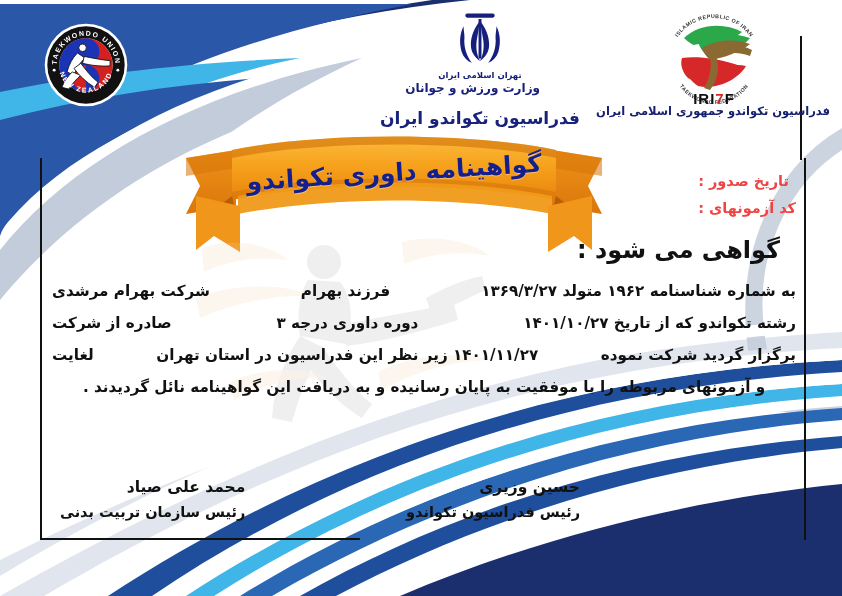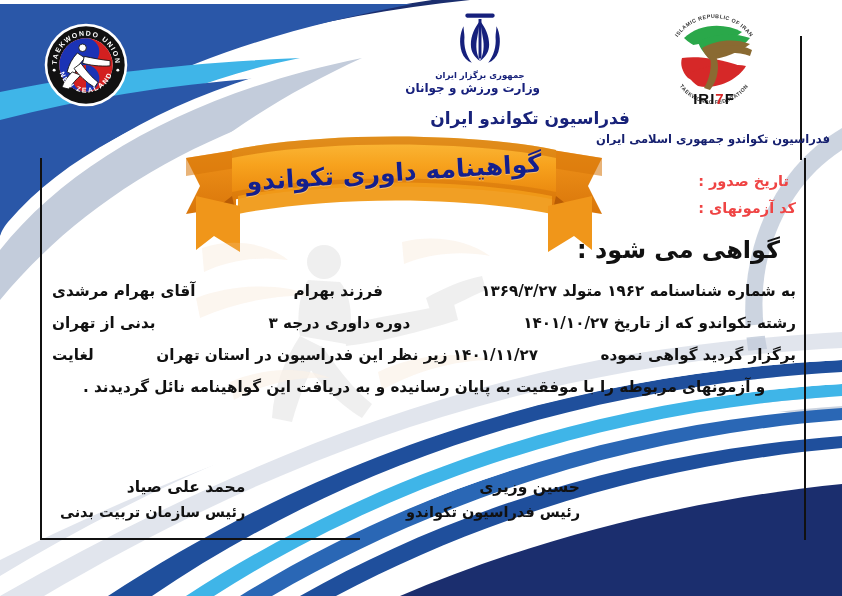--- a/index.html
+++ b/index.html
@@ -51,28 +51,28 @@
     font-size:8.5px;color:#18227a;margin-top:-2px;
     font-family:"DejaVu Sans",sans-serif;font-weight:bold;
     letter-spacing:-.2px;
   }
   .iran-sub2{
     font-size:12px;color:#17207c;font-weight:bold;margin-top:1px;
     white-space:nowrap;
   }
   .iran-sub3{
     position:absolute;left:330px;top:108px;width:300px;
-    text-align:right;font-size:17px;color:#18227a;font-weight:bold;
+    text-align:center;font-size:17px;color:#18227a;font-weight:bold;
     white-space:nowrap;
   }
   .logo-iritf{
     position:absolute;left:648px;top:4px;width:132px;height:112px;text-align:center;
   }
   .iritf-sub{
-    position:absolute;left:598px;top:132px;width:232px;
+    position:absolute;left:598px;top:104px;width:232px;
     text-align:center;font-size:11.5px;color:#16206f;font-weight:bold;
     white-space:nowrap;
   }
   .ribbon-text{
     position:absolute;left:184px;top:142px;width:420px;height:60px;
     display:flex;align-items:center;justify-content:center;
     font-size:25px;font-weight:bold;color:#141f8c;
     transform:rotate(-3.6deg);
     text-shadow:0 1px 0 rgba(255,255,255,.35);
     letter-spacing:.5px;
@@ -247,21 +247,21 @@
     <svg class="emblem" viewBox="0 0 80 70" width="74" height="64">
       <g fill="#16207c">
         <rect x="24" y="6" width="32" height="4.6" rx="2"></rect>
         <path d="M38.4,12 L41.6,12 L41.6,54 C41.6,56 38.4,56 38.4,54 Z"></path>
         <path d="M40,14 C46,22 50,30 50,40 C50,48 46,54 40,58 C44,50 45,42 43,32 C42,26 41,20 40,14 Z"></path>
         <path d="M40,14 C34,22 30,30 30,40 C30,48 34,54 40,58 C36,50 35,42 37,32 C38,26 39,20 40,14 Z"></path>
         <path d="M22,20 C18,28 17,38 20,48 C22,54 26,58 31,60 C25,52 22,42 23,32 C23,28 22,24 22,20 Z"></path>
         <path d="M58,20 C62,28 63,38 60,48 C58,54 54,58 49,60 C55,52 58,42 57,32 C57,28 58,24 58,20 Z"></path>
       </g>
     </svg>
-    <div class="iran-sub1">جمهوری برگزار ایران</div>
+    <div class="iran-sub1">تهران اسلامی ایران</div>
     <div class="iran-sub2">وزارت ورزش و جوانان</div>
   </div>
   <div class="iran-sub3">فدراسیون تکواندو ایران</div>
 
   <div class="logo-iritf">
     <svg viewBox="0 0 120 104" width="120" height="104">
       <defs>
         <path id="iritfArc" d="M16,58 A44,44 0 0 1 104,58"></path>
         <path id="iritfArcB" d="M18,58 A42,42 0 0 0 102,58"></path>
       </defs>
@@ -293,29 +293,29 @@
     <div>تاریخ صدور :</div>
     <div>کد آزمونهای :</div>
   </div>
 
   <div class="headline">گواهی می شود :</div>
 
   <div class="body-lines">
     <div class="bline">
       <span>به شماره شناسنامه  ۱۹۶۲   متولد ۱۳۶۹/۳/۲۷</span>
       <span>فرزند  بهرام</span>
-      <span>آقای بهرام  مرشدی</span>
+      <span>شرکت بهرام  مرشدی</span>
     </div>
     <div class="bline">
       <span>رشته تکواندو که از تاریخ ۱۴۰۱/۱۰/۲۷</span>
       <span>دوره داوری درجه ۳</span>
-      <span>بدنی از تهران</span>
+      <span>صادره از شرکت</span>
     </div>
     <div class="bline">
-      <span>برگزار گردید گواهی نموده</span>
+      <span>برگزار گردید شرکت نموده</span>
       <span>۱۴۰۱/۱۱/۲۷   زیر نظر این فدراسیون  در استان تهران</span>
       <span>لغایت</span>
     </div>
     <div class="bline full">و آزمونهای مربوطه را با موفقیت به پایان رسانیده و به دریافت این گواهینامه نائل گردیدند .</div>
   </div>
 
   <div class="sigs">
     <div class="sig">
       <div class="name">حسین وزیری</div>
       <div class="role">رئیس فدراسیون تکواندو</div>

